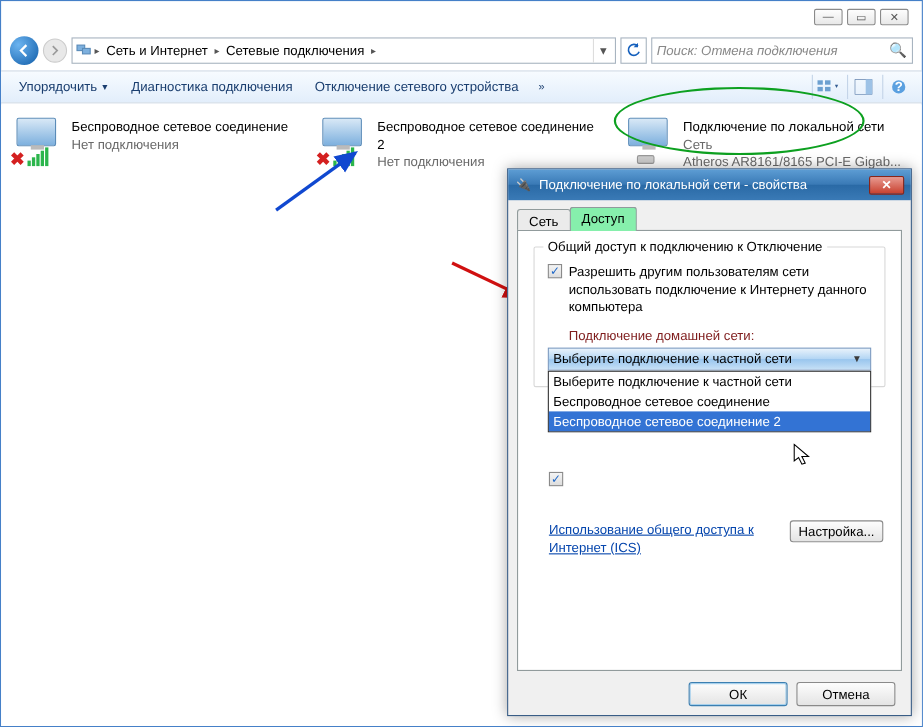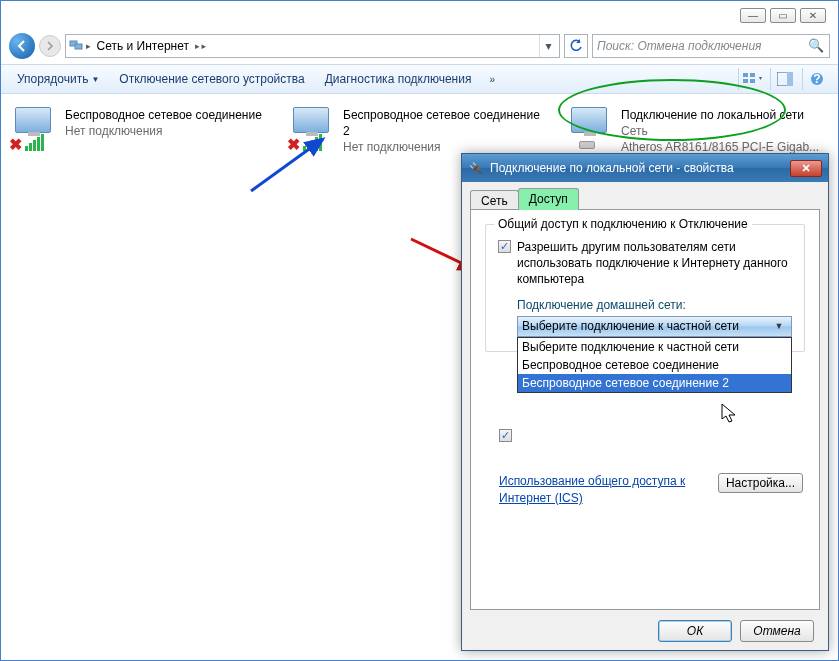--- a/index.html
+++ b/index.html
@@ -66,33 +66,33 @@
 .tabstrip { display:flex; height:22px; position:relative; z-index:2; }
 .tab { padding:3px 10px; border:1px solid #919b9c; background:#f0f0f0; border-bottom:none; border-top-left-radius:3px; border-top-right-radius:3px; margin-right:-1px; position:relative; }
 .tab.inactive { top:2px; height:19px; background:#ebebeb; }
 .tab.active { background:#86efac; top:0; z-index:3; }
 .tabpage { flex:1; background:#fff; border:1px solid #919b9c; margin-top:-1px; padding:14px 14px; position:relative; }
 .groupbox { border:1px solid #d8d8d8; border-radius:2px; padding:14px 12px 14px 12px; position:relative; }
 .grouplabel { position:absolute; top:-8px; left:8px; background:#fff; padding:0 4px; color:#000; }
 .chkrow { display:flex; align-items:flex-start; gap:6px; margin-bottom:10px; }
 .chkbox { width:13px; height:13px; border:1px solid #8a8a8a; background:linear-gradient(#f4f4f4,#ddd); display:flex;align-items:center;justify-content:center; color:#2169c8; font-size:11px; margin-top:1px; flex-shrink:0; }
 .chktext { color:#000; line-height:1.35; }
-.fieldlabel { color:#0c4a6e; margin:6px 0 4px 19px; }
-.combo { margin-left:19px; height:21px; border:1px solid #7a9ac0; background:linear-gradient(#e8f2fb,#b4d6f4 48%,#9ac6ee 52%,#c6e0f6); display:flex; align-items:center; padding:0 4px; position:relative; }
+.fieldlabel { color:#7f1d1d; margin:6px 0 4px 19px; }
+.combo { height:21px; border:1px solid #7a9ac0; background:linear-gradient(#e8f2fb,#b4d6f4 48%,#9ac6ee 52%,#c6e0f6); display:flex; align-items:center; padding:0 4px; position:relative; }
 .combotext { flex:1; color:#000; }
 .comboarrow { width:16px; text-align:center; color:#3a3a3a; font-size:9px; }
 .dropdown { position:absolute; top:20px; left:-1px; right:-1px; background:#fff; border:1px solid #333; z-index:5; }
 .ddopt { padding:2px 4px; color:#000; }
 .ddopt.sel { background:#3373d4; color:#fff; }
 .chk2 { position:absolute; top:218px; left:28px; display:flex; gap:6px; align-items:center; }
 .link { color:#0646ad; text-decoration:underline; cursor:pointer; line-height:1.4; }
 .linkrow { position:absolute; top:263px; left:28px; width:200px; }
 .setupbtn { position:absolute; top:263px; right:16px; padding:2px 7px; border:1px solid #8a8a8a; background:linear-gradient(#fdfdfd,#e4e4e4); border-radius:3px; }
 .dlgbuttons { display:flex; justify-content:flex-end; gap:8px; padding:10px 6px 0 0; }
-.dlgbtn { width:74px; height:22px; border:1px solid #8a8a8a; background:linear-gradient(#fdfdfd,#e4e4e4); border-radius:3px;font-style:italic; }
+.dlgbtn { width:90px; height:22px; border:1px solid #8a8a8a; background:linear-gradient(#fdfdfd,#e4e4e4); border-radius:3px; }
 .dlgbtn.ok { border:1px solid #3c7fb1; box-shadow:inset 0 0 0 1px #a6d0ec; }
 
 
 .cursor { position:absolute; top:402px; left:720px; pointer-events:none; font-size:18px; color:#000; }
 </style>
 </head>
 <body>
 
 <div class="titlebar">
   <div class="winbtn">—</div>
@@ -114,20 +114,21 @@
   <div class="addrbar">
     <span class="addricon">
       <svg width="16" height="16" viewBox="0 0 16 16">
           <rect x="2" y="3" width="7" height="5" fill="#7db0de" stroke="#5a8bb8"></rect>
           <rect x="7" y="6" width="7" height="5" fill="#7db0de" stroke="#5a8bb8"></rect>
         </svg>
     </span>
     <span class="addrarrow">▸</span>
     <span class="addrseg">Сеть и Интернет</span>
     <span class="addrarrow">▸</span>
+    <span class="addrseg">Сетевые подключения</span>
     <span class="addrarrow">▸</span>
     <span class="addrfill"></span>
     <span class="addrdrop">▾</span>
   </div>
   <div class="refreshbtn">
     <svg width="14" height="14" viewBox="0 0 14 14">
         <path d="M11 3 A5 5 0 1 0 12 8" stroke="#1560bd" stroke-width="1.5" fill="none"></path>
         <path d="M11 0 L11 4 L7 4 Z" fill="#1560bd"></path>
       </svg>
   </div>
@@ -135,22 +136,22 @@
     <span>Поиск: Отмена подключения</span>
     <span class="searchicon">🔍</span>
   </div>
 </div>
 
 <div class="toolbar">
   <div class="toolitem">
       <span>Упорядочить</span>
       <span class="tooldrop">▼</span>
     </div>
+  <div class="toolitem">Диагностика подключения</div>
   <div class="toolitem">Отключение сетевого устройства</div>
-  <div class="toolitem">Диагностика подключения</div>
   <div class="toolchev">»</div>
   <div class="toolspacer"></div>
   <div class="toolicon">
     <svg width="20" height="14" viewBox="0 0 20 14">
         <rect x="0" y="1" width="5" height="4" fill="#6da0d0"></rect>
         <rect x="7" y="1" width="5" height="4" fill="#6da0d0"></rect>
         <rect x="0" y="7" width="5" height="4" fill="#6da0d0"></rect>
         <rect x="7" y="7" width="5" height="4" fill="#6da0d0"></rect>
         <path d="M16 5 L19 5 L17.5 8 Z" fill="#355d92"></path>
       </svg>

